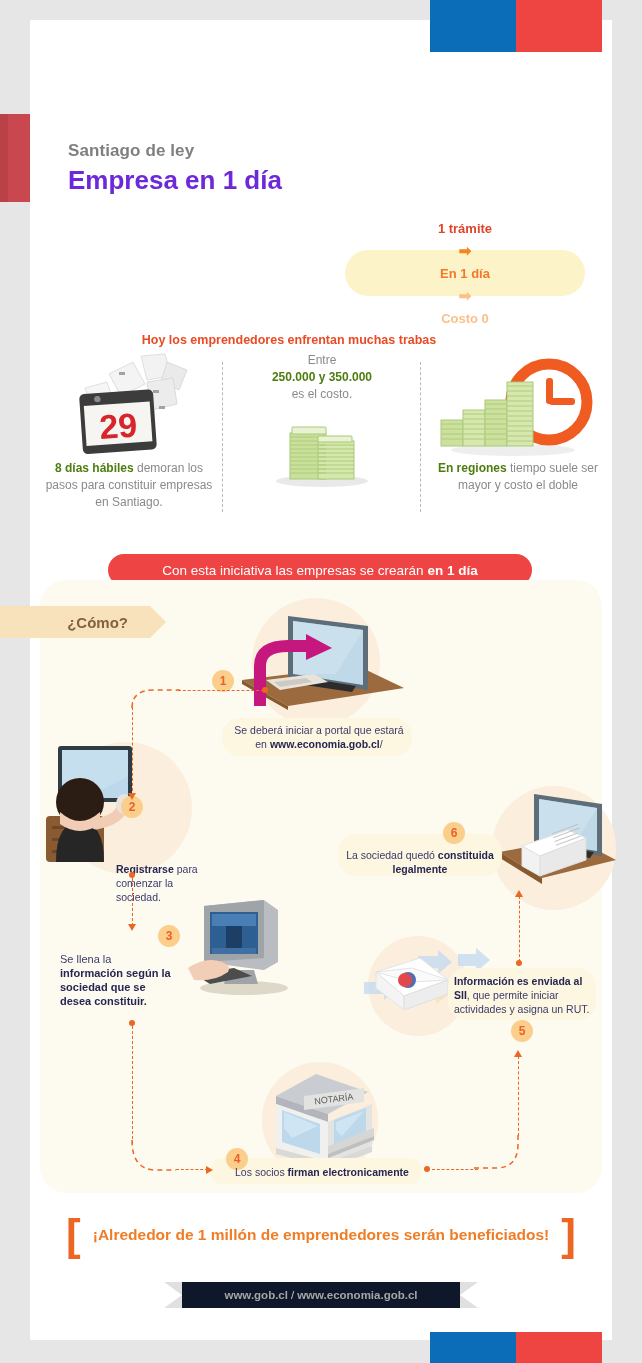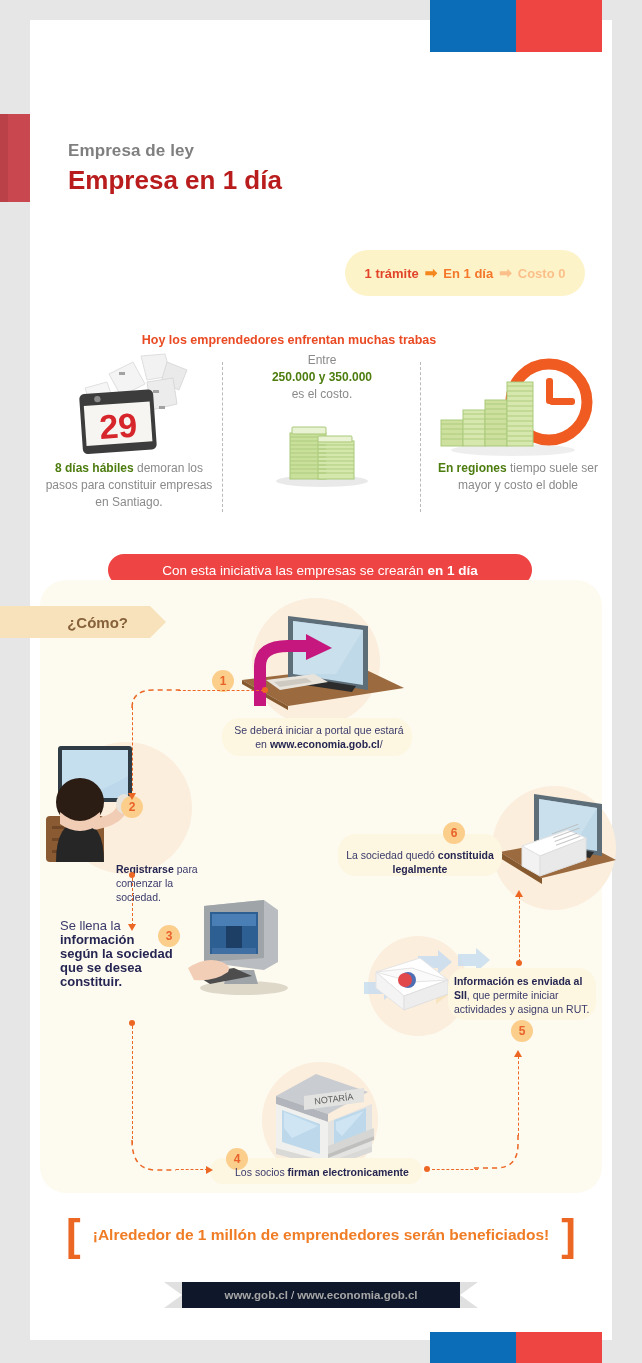--- a/index.html
+++ b/index.html
@@ -40,38 +40,38 @@
     background:#bb4148;
   }
 
   
   #title-block { position: absolute; left: 68px; top: 140px; }
   #kicker {
     font-size: 17px; font-weight: bold; color: #7f7f7f;
     letter-spacing: .1px; line-height: 22px;
   }
   #headline {
-    font-size: 26px; font-weight: bold; color: #b91c1c;
+    font-size: 26px; font-weight: bold; color: #6d28d9;
     line-height: 32px; margin-top: 2px;
   }
 
   
   #intro {
     position: absolute; left: 38px; top: 250px;
     width: 290px; font-size: 13.5px; line-height: 19px; color: #8a8a8a;
   }
   #intro b { color: #6f6f6f; }
 
   
   #badge {
     position: absolute; left: 345px; top: 250px;
     width: 240px; height: 46px;
     background: #fdf3c9; border-radius: 23px;
     display: flex; align-items: center; justify-content: center;
-    gap: 6px; font-size: 13px; font-weight: bold;
+    gap: 6px; font-size: 13px; font-weight: bold; flex-direction: column;
   }
   #badge .b1 { color: #e2442a; }
   #badge .b2 { color: #f4772a; }
   #badge .b3 { color: #fbc08a; }
   #badge .arrow1 { color: #f5871f; font-size: 15px; }
   #badge .arrow2 { color: #fbc08a; font-size: 15px; }
 
   
   #obstacles-title {
     position: absolute; left: 0; top: 333px; width: 578px;
@@ -223,21 +223,21 @@
   <div class="card"></div>
 
   <div class="flag" id="flag-top">
     <div class="blue"></div>
     <div class="red"></div>
   </div>
 
   <div id="accent-bar"></div>
 
   <div id="title-block">
-    <div id="kicker">Empresa de ley</div>
+    <div id="kicker">Santiago de ley</div>
     <div id="headline">Empresa en 1 día</div>
   </div>
 
 
   <div id="badge">
     <span class="b1">1 trámite</span>
     <span class="arrow1">➡</span>
     <span class="b2">En 1 día</span>
     <span class="arrow2">➡</span>
     <span class="b3">Costo 0</span>
@@ -445,21 +445,21 @@
       <rect x="38" y="26" width="16" height="22" fill="#1d3f66"></rect>
       <rect x="24" y="48" width="44" height="6" fill="#3f6fa3"></rect>
       <polygon points="40,70 66,70 70,84 36,84" fill="#9fa4a9"></polygon>
 
       <polygon points="6,74 46,68 64,76 22,84" fill="#4d4d4d"></polygon>
 
       <path d="M0,68 Q18,56 34,62 Q44,66 40,72 Q26,82 6,80 Z" fill="#f3ceb7"></path>
     </svg>
   </div>
   <div class="num" style="left:158px; top:925px;">3</div>
-  <div class="flow-label" style="left:60px; top:919px; width:116px; font-size:13px;">
+  <div class="flow-label" style="left:60px; top:952px; width:116px; font-size:11px;">
     <span>Se llena la </span><b>información según la sociedad que se desea constituir.</b>
   </div>
 
   <div style="position:absolute; left:262px; top:1062px;">
     <svg width="120" height="114" viewBox="0 0 120 114">
       <ellipse cx="60" cy="106" rx="42" ry="7" fill="#e3ddd0" opacity=".7"></ellipse>
 
       <polygon points="14,34 54,12 106,30 66,52" fill="#c9ccd1"></polygon>
       <polygon points="14,34 66,52 66,60 14,42" fill="#b2b6bc"></polygon>
 

